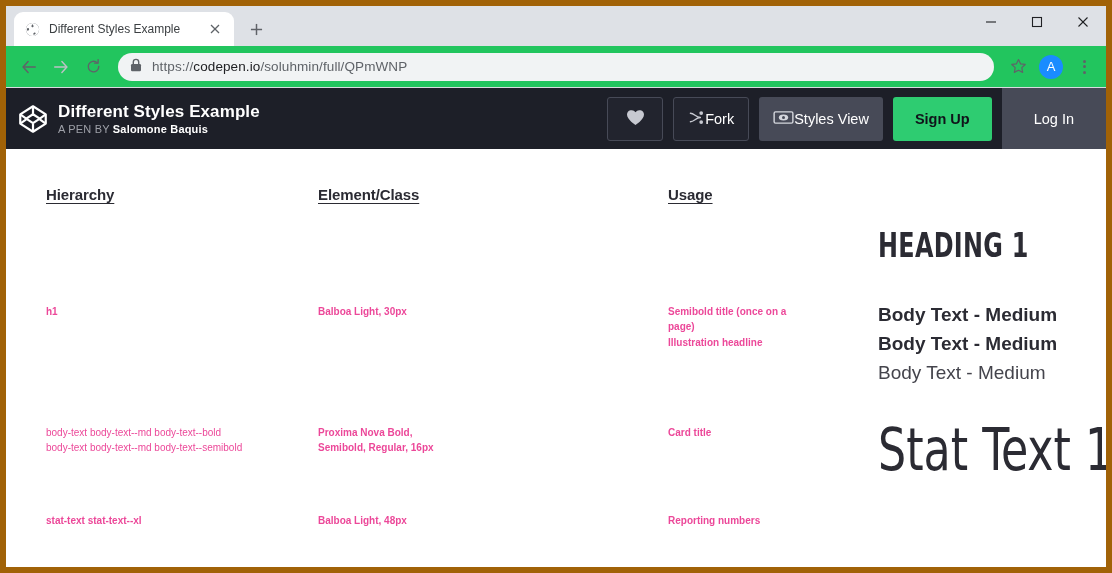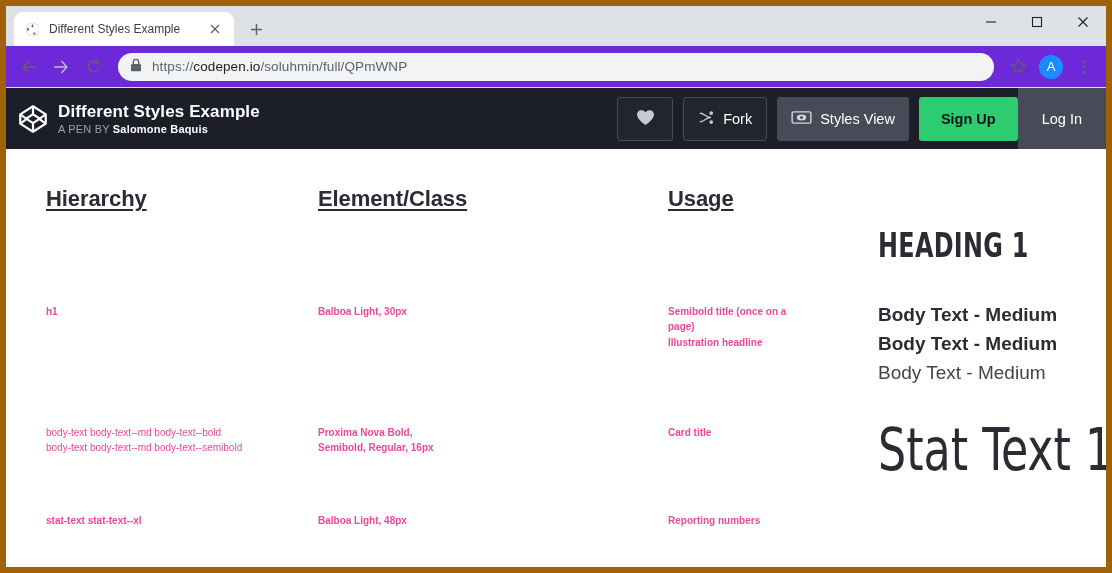--- a/index.html
+++ b/index.html
@@ -89,21 +89,21 @@
   .wbtn {
     width: 46px; height: 32px;
     display: flex; align-items: center; justify-content: center;
     color: #202124;
     cursor: pointer;
   }
 
   
   .toolbar {
     height: 42px;
-    background: #6d28d9;
+    background: #22c55e;
     display: flex;
     align-items: center;
     padding: 0 8px;
     gap: 2px;
     flex: none;
     border-bottom: 1px solid #dadce0;
   }
   .navbtn {
     width: 30px; height: 30px;
     display: flex; align-items: center; justify-content: center;
@@ -185,53 +185,52 @@
     margin-left: auto;
     display: flex;
     align-items: center;
     height: 100%;
   }
   .cpbtn {
     height: 44px;
     display: flex;
     align-items: center;
     justify-content: center;
-    gap: 8px;
     color: #ffffff;
     font-size: 14.5px;
     cursor: pointer;
     border-radius: 3px;
     padding: 0 14px;
     white-space: nowrap;
   }
   .cpbtn.outline {
     background: #22242e;
     border: 1px solid #474a57;
     margin-right: 10px;
   }
   .cpbtn.heart { width: 56px; padding: 0; }
   .cpbtn.grey  { background: #474a57; margin-right: 10px; }
-  .cpbtn.green { background: #2ecc71; color: #10131a; font-weight: bold; padding: 0 22px; }
-  .cpbtn.login { background: #474a57; padding: 0 24px; height: 61px; border-radius: 0; }
+  .cpbtn.green { background: #2ecc71; color: #10131a; font-weight: bold; margin-right: 10px; padding: 0 22px; }
+  .cpbtn.login { background: #474a57; padding: 0 32px; height: 61px; border-radius: 0; }
 
   
   .pen {
     flex: 1;
     background: #ffffff;
     position: relative;
     overflow: hidden;
   }
   .grid {
     display: grid;
     grid-template-columns: 272px 350px 210px 240px;
     padding: 37px 0 0 40px;
     color: #2b2b33;
   }
   .chead {
-    font-size: 22px;
+    font-size: 15px;
     font-weight: bold;
     text-decoration: underline;
     text-underline-offset: 3px;
     letter-spacing: -.1px;
     color: #2b2b33;
   }
 
   .row { display: contents; }
 
   

